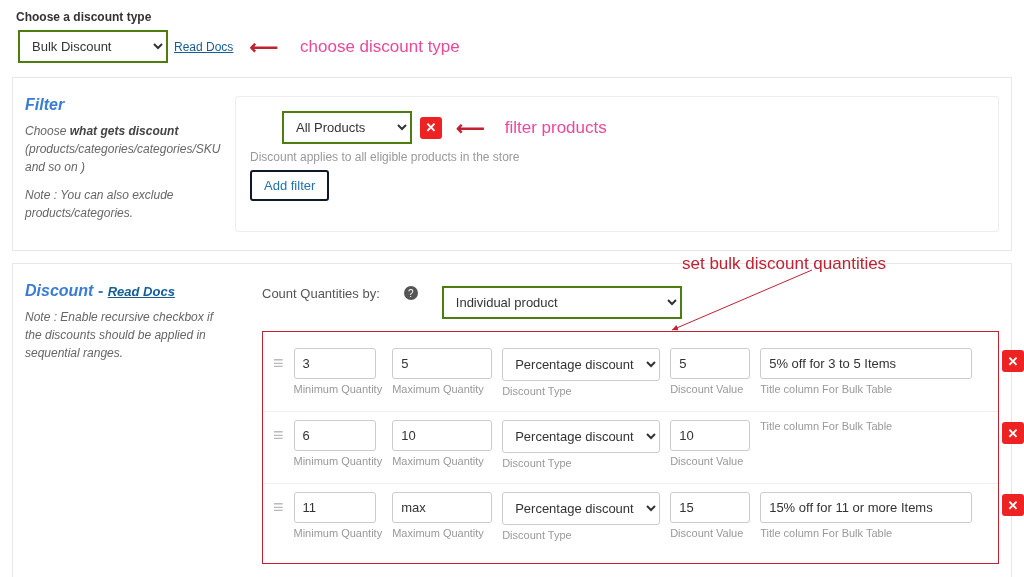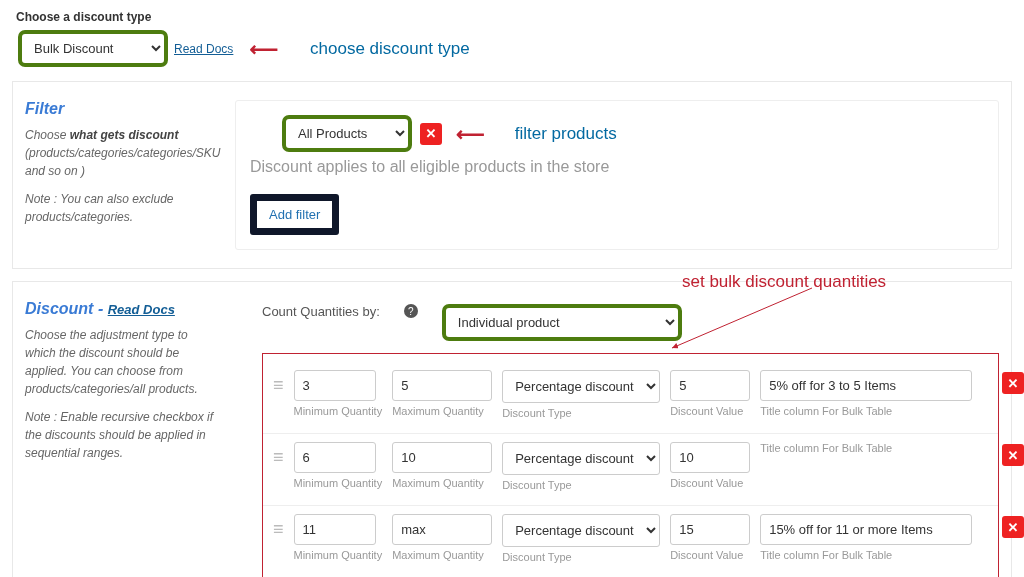--- a/index.html
+++ b/index.html
@@ -21,38 +21,38 @@
     align-items: center;
     gap: 10px;
   }
   .label-small {
     font-weight: 700;
     font-size: 12px;
     color: #333;
     display: block;
   }
   select.std {
-    border: 4px solid #4d7c0f;
-    border-radius: 7px;
+    border: 2px solid #4d7c0f;
+    border-radius: 0;
     padding: 6px 8px;
     font-size: 13px;
     background: #fff;
     color: #333;
     min-width: 150px;
   }
   .docs-link {
     color: #135e96;
     text-decoration: underline;
     font-size: 12px;
     cursor: pointer;
   }
   .annot {
-    color: #0369a1;
+    color: #ec4899;
     font-size: 17px;
-    margin-left: 16px;
+    margin-left: 6px;
     white-space: nowrap;
   }
   .arrow-left {
     color: #c02232;
     font-size: 20px;
     line-height: 1;
     margin: 0 6px;
     font-weight: bold;
   }
   .two-col {
@@ -84,23 +84,23 @@
     background: #e22;
     border-radius: 3px;
     display: flex;
     align-items: center;
     justify-content: center;
     color: #fff;
     font-weight: bold;
     font-size: 13px;
     cursor: pointer;
   }
-  .hint { color: #999; font-size: 16px; margin-bottom: 18px; margin-top: 6px;}
+  .hint { color: #999; font-size: 12px; margin-bottom: 6px; margin-top: 6px;}
   .btn-outline {
-    border: 7px solid #0f172a;
+    border: 2px solid #0f172a;
     background: #fff;
     color: #2271b1;
     padding: 6px 12px;
     border-radius: 3px;
     font-size: 13px;
     cursor: pointer;
   }
   .count-row {
     display: flex;
     align-items: flex-start;
@@ -208,21 +208,20 @@
   </div>
 </div>
 
 <div class="section">
   <div class="two-col">
     <div class="side-col">
       <div class="blue-head">
         <span>Discount -</span>
         <span class="docs-link">Read Docs</span>
       </div>
-      <p class="desc">Choose the adjustment type to which the discount should be applied. You can choose from products/categories/all products.</p>
       <p class="desc">Note : Enable recursive checkbox if the discounts should be applied in sequential ranges.</p>
     </div>
     <div class="main-col noborder" style="padding-top:4px; position:relative;margin-left:27px;">
       <div class="annot-top">set bulk discount quantities</div>
       <svg class="diag-line" width="200" height="80" style="left:400px; top:-20px;">
         <defs>
           <marker id="ah" markerWidth="8" markerHeight="8" refX="6" refY="3" orient="auto">
             <path d="M0,0 L6,3 L0,6 Z" fill="#c02232"></path>
           </marker>
         </defs>

